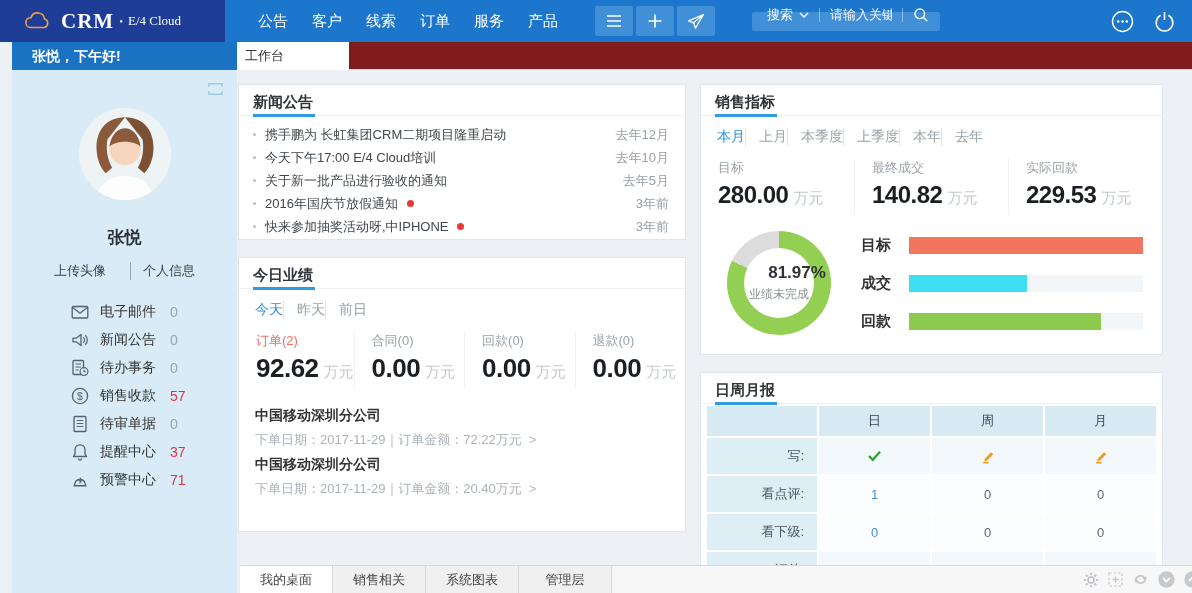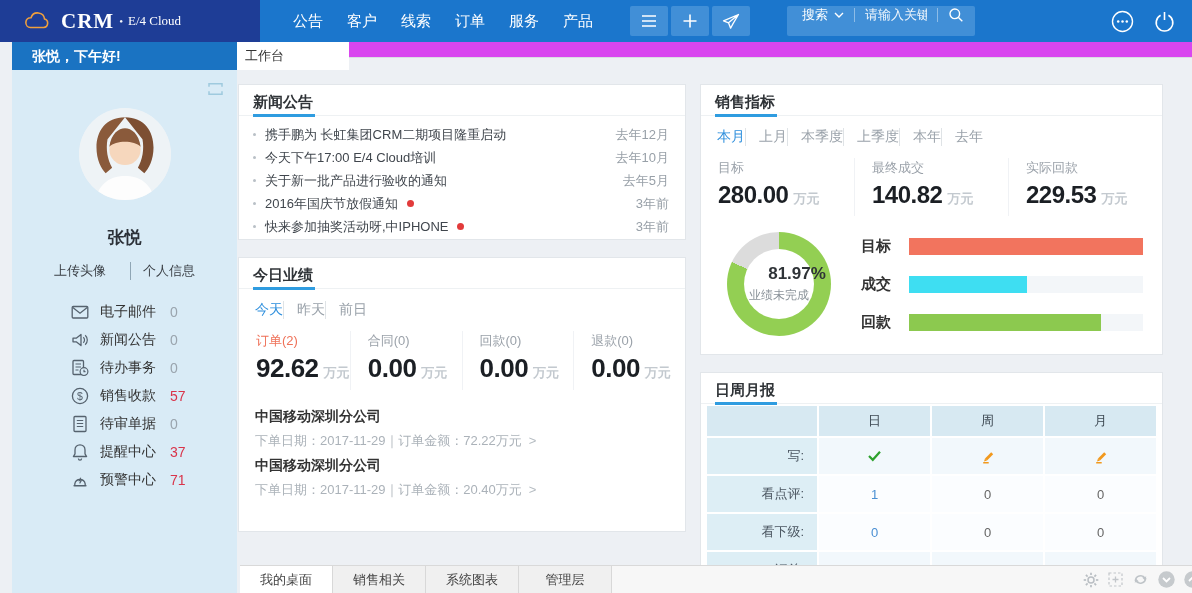--- a/index.html
+++ b/index.html
@@ -7,30 +7,30 @@
   body {
     position:relative; overflow:hidden; background:#edf0f4;
     font-family:"Liberation Sans","DejaVu Sans",sans-serif;
     -webkit-font-smoothing:antialiased;
   }
   ul { list-style:none; }
   svg { display:block; }
 
   
   .hdr { position:absolute; top:0; left:0; width:1192px; height:42px; background:#1b76cc; display:flex; align-items:center; z-index:20; }
-  .logo { width:260px; height:42px; background:#1e3d96; display:flex; align-items:center; padding-left:22px; color:#fff;
+  .logo { width:225px; height:42px; background:#1e3d96; display:flex; align-items:center; padding-left:22px; color:#fff;
           font-family:"Liberation Serif","DejaVu Serif",serif; flex:none; }
   .logo .brand { font-size:21px; font-weight:bold; letter-spacing:1px; margin-left:9px; }
   .logo .sep   { font-size:11px; margin:0 5px; opacity:.95; }
   .logo .prod  { font-size:13px; }
   .nav { display:flex; gap:24px; margin-left:33px; flex:none; }
   .nav span { color:#fff; font-size:15px; cursor:pointer; white-space:nowrap; }
   .hbtns { display:flex; gap:3px; margin-left:37px; flex:none; }
   .hbtn { width:38px; height:30px; background:#418fd7; border-radius:2px; display:flex; align-items:center; justify-content:center; cursor:pointer; }
-  .searchbar { margin-left:37px; width:188px; height:30px; background:#418fd7; border-radius:2px; display:flex; align-items:center;
+  .searchbar { margin-left:37px; width:188px; height:19px; background:#418fd7; border-radius:2px; display:flex; align-items:center;
                padding:0 11px 12px 15px; color:#fff; font-size:13px; flex:none; }
   .searchbar .sdd { display:flex; align-items:center; gap:6px; cursor:pointer; flex:none; }
   .sdiv { width:1px; height:14px; background:rgba(255,255,255,.4); margin:0 10px; flex:none; }
   .ph { flex:1; color:rgba(255,255,255,.92); white-space:nowrap; overflow:hidden; cursor:text; }
   .hicons { margin-left:auto; display:flex; align-items:center; gap:17px; padding-right:15px; }
   .hicons > span { cursor:pointer; }
 
   
   .sidebar { position:absolute; top:42px; left:12px; width:225px; height:551px; background:#d9ebf6; z-index:15; }
   .greet { height:28px; background:#1a73c2; color:#fff; font-size:14px; font-weight:bold; line-height:28px; padding-left:20px; }
@@ -42,21 +42,21 @@
   .ulinks span + span { border-left:1px solid #8fa6b5; padding-left:12px; margin-left:12px; }
   .smenu { margin-top:18px; }
   .smenu li { display:flex; align-items:center; height:28px; padding-left:58px; font-size:14px; color:#333; cursor:pointer; }
   .micon { width:20px; height:20px; margin-right:10px; color:#55626e; flex:none; }
   .mlabel { width:70px; }
   .mcount { font-size:14px; color:#9aa4ad; }
   .mcount.hot { color:#d9344a; }
 
   
   .main { position:absolute; left:225px; top:42px; width:967px; height:551px; background:#edf0f4; }
-  .tabstrip { height:16px; background:#d946ef; border-bottom:1px solid #dadee2; }
+  .tabstrip { height:28px; background:#7f1d1d; border-bottom:1px solid #dadee2; }
   .wtab { width:124px; height:28px; background:#fff; font-size:13px; color:#333; line-height:28px; padding-left:20px; }
 
   .panel { position:absolute; background:#fff; border:1px solid #e2e6ea; }
   #news   { left:13px;  top:42px;  width:448px; height:156px; }
   #today  { left:13px;  top:215px; width:448px; height:275px; }
   #sales  { left:475px; top:42px;  width:463px; height:271px; }
   #report { left:475px; top:330px; width:463px; height:232px; }
 
   .p-hd { height:31px; border-bottom:1px solid #eef1f3; position:relative; }
   .p-hd b { position:absolute; left:14px; top:8px; font-size:15px; color:#2f3337; font-weight:bold; }
@@ -75,21 +75,21 @@
   .subtabs span + span { border-left:1px solid #dfe3e6; padding-left:13px; }
   .subtabs .on { color:#2e8fdd; }
 
   
   .stats { display:flex; margin-top:12px; }
   .st { flex:1; padding-left:17px; }
   .st + .st { border-left:1px solid #f0f2f5; }
   .sl { font-size:13px; color:#9aa1a9; display:block; height:20px; line-height:20px; }
   .sl.hotlbl { color:#ef7158; }
   .sv { font-size:26px; font-weight:bold; color:#1b1f24; letter-spacing:-.5px; line-height:34px; white-space:nowrap; }
-  .sv .su { font-size:13px; color:#c3c9cf; margin-left:5px; font-weight:bold; letter-spacing:0;text-align:center; }
+  .sv .su { font-size:15px; color:#c3c9cf; margin-left:5px; font-weight:normal; letter-spacing:0;text-align:center; }
   #sales .sv { font-size:24px; }
 
   
   .orders { margin-top:14px; padding:0 16px; }
   .oname { font-size:14px; font-weight:bold; color:#333; height:24px; line-height:24px; }
   .odetail { font-size:13px; color:#abb2b9; height:25px; line-height:25px; cursor:pointer; }
   .odetail .arr { margin-left:7px; color:#b4bbc1; }
 
   
   .chartrow { display:flex; align-items:flex-start; margin:16px 0 0 26px; }

